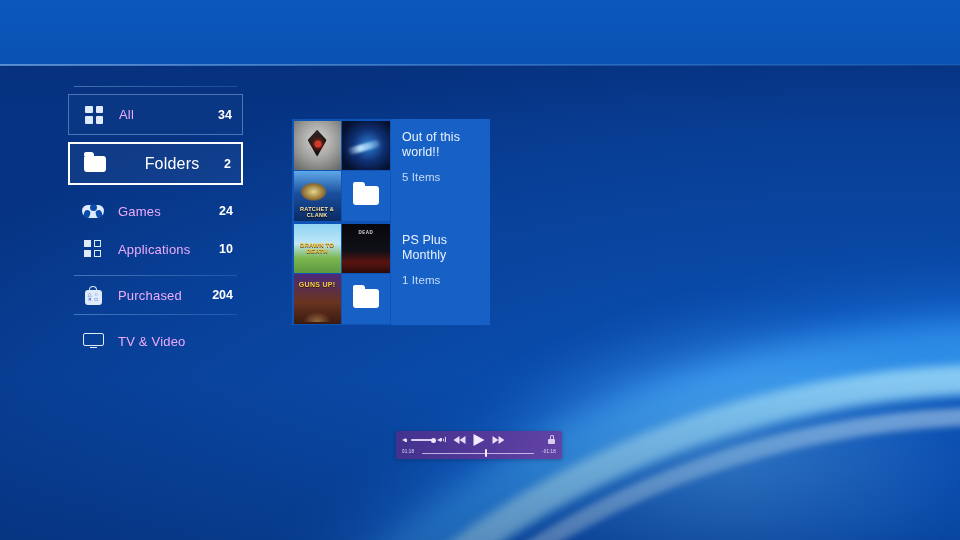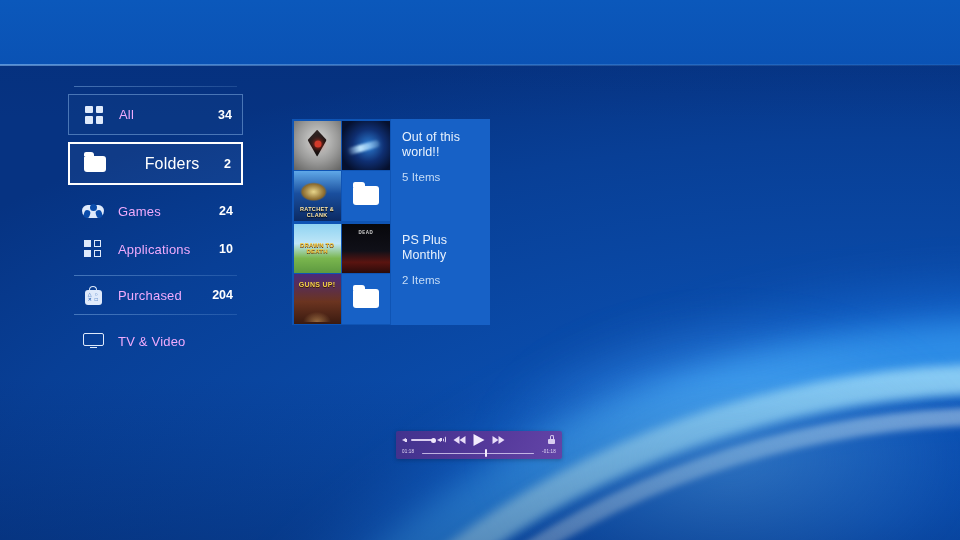--- a/index.html
+++ b/index.html
@@ -510,21 +510,21 @@
         </div>
         <div class="th art-gunsup">
           <span class="cap">GUNS UP!</span>
         </div>
         <div class="th art-folder">
           <span class="fico"></span>
         </div>
       </div>
       <div class="card-body">
         <div class="card-title">PS Plus Monthly Games!</div>
-        <div class="card-count">2 Items</div>
+        <div class="card-count">1 Items</div>
       </div>
     </div>
 
 
   </div>
 
   <div class="player">
     <div class="pl-top">
 
       <span class="vol">

